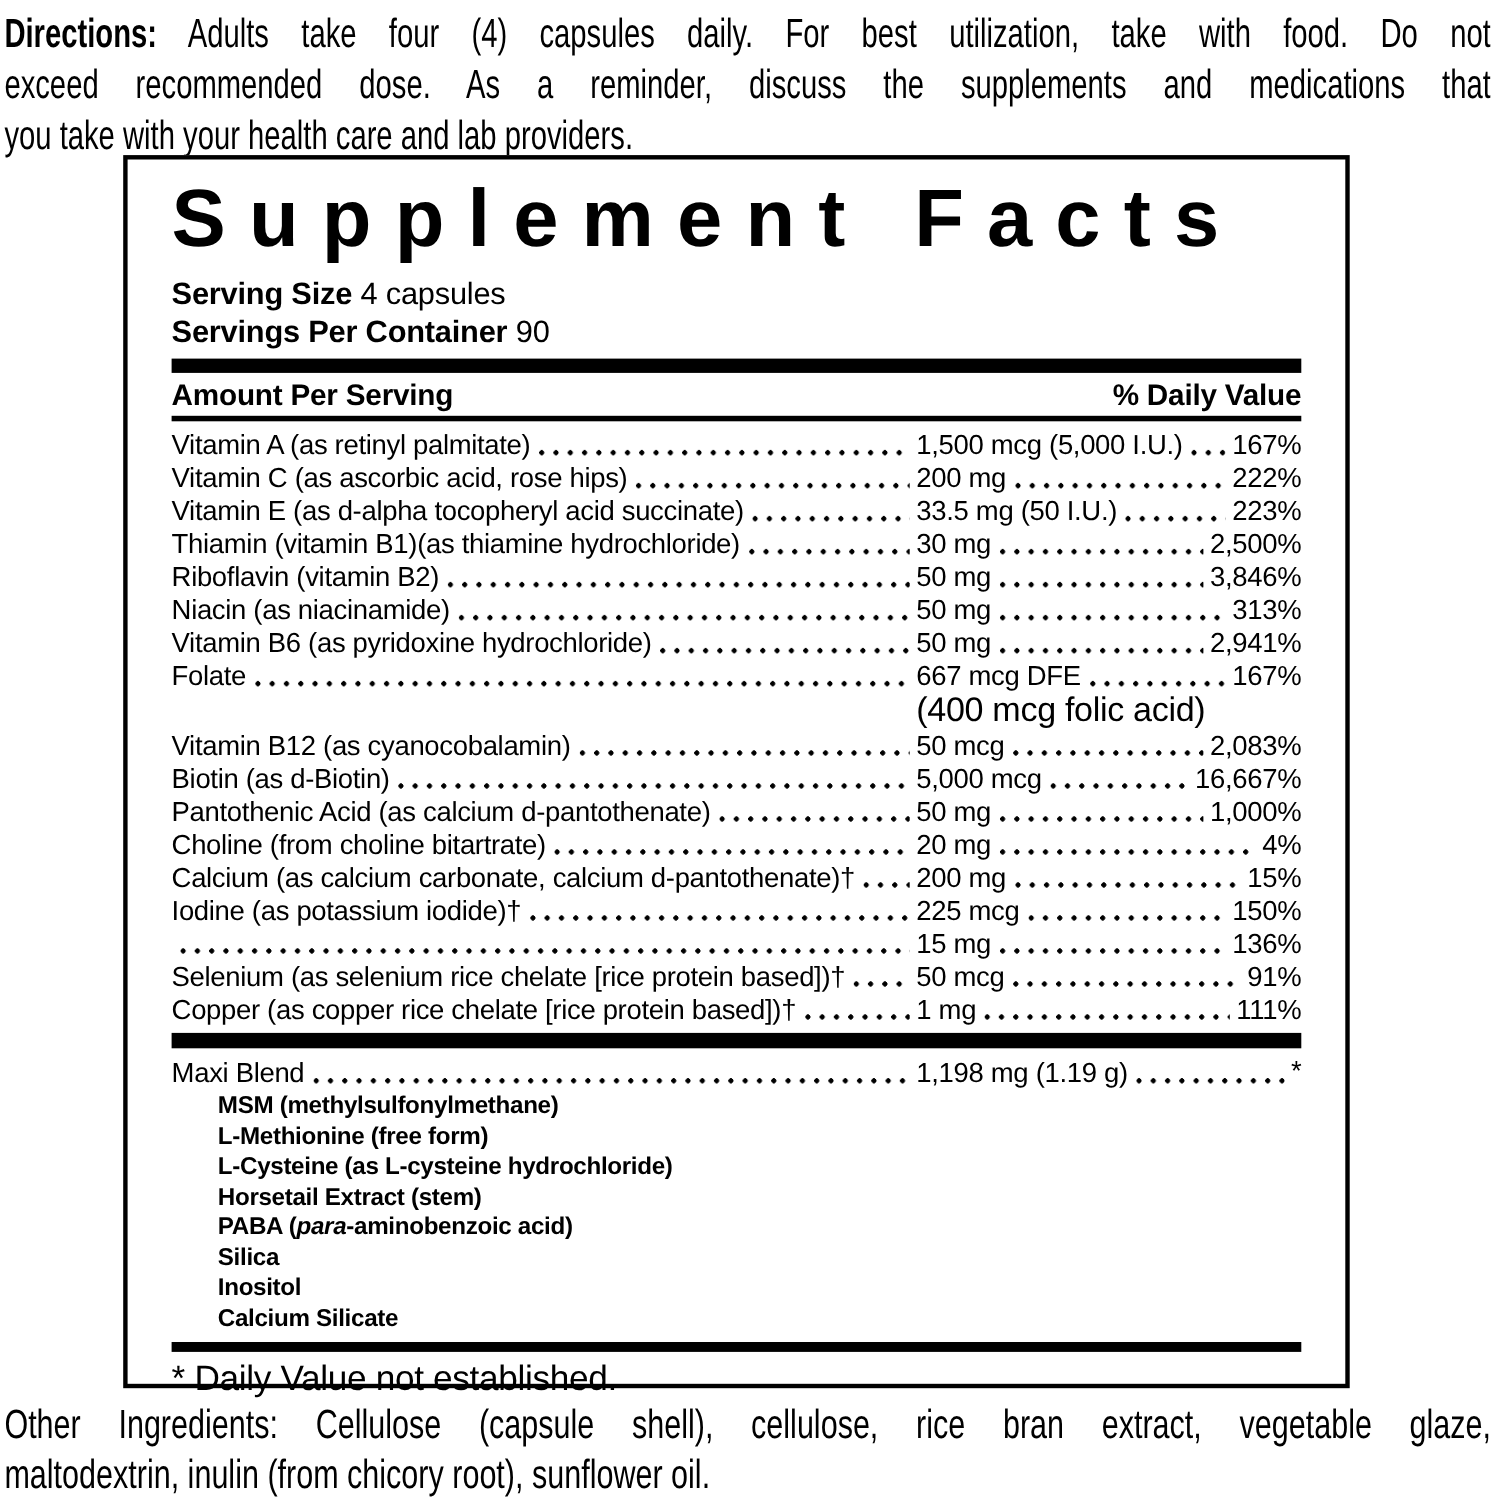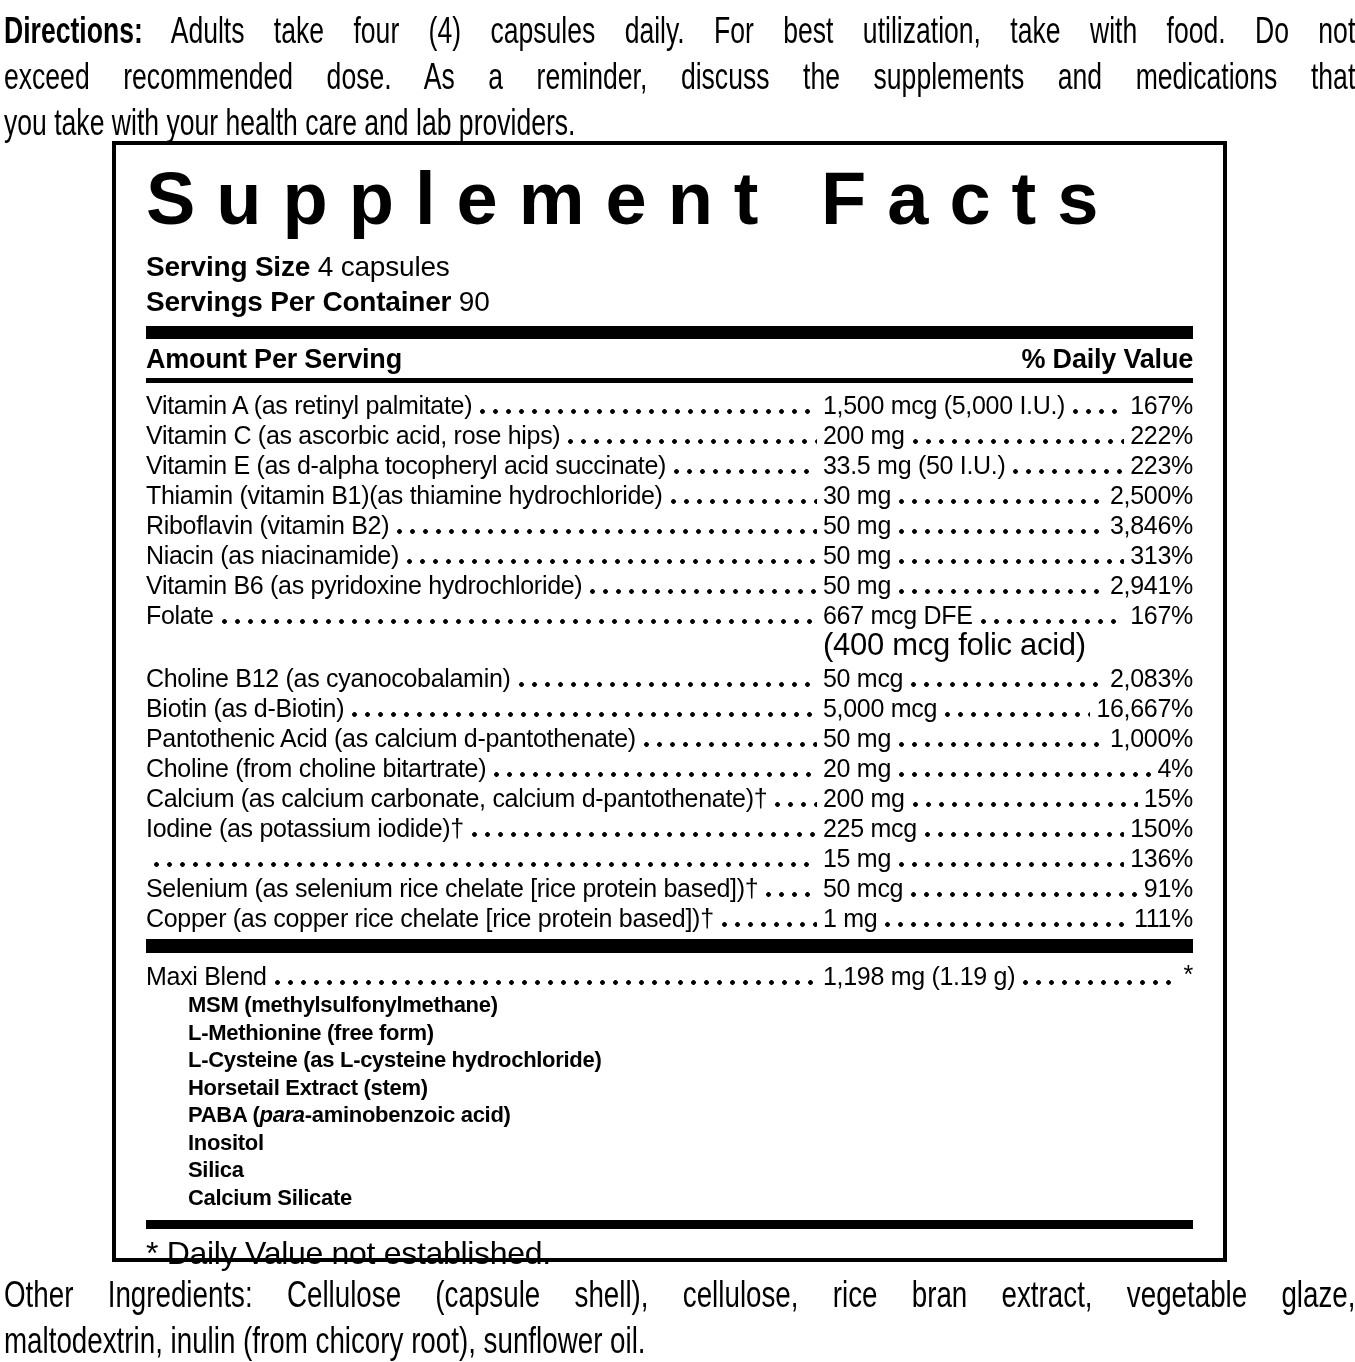--- a/index.html
+++ b/index.html
@@ -22,21 +22,21 @@
   }
   .jline { text-align:justify; text-align-last:justify; }
   .lline { text-align:left; }
   .b { font-weight:bold; }
 
   
   .panel {
     position:absolute; left:112px; top:141px;
     width:1115px; height:1121px;
     border:4px solid #000;
-    padding:0 30px;
+    padding:0 40px;
     background:#fff;
   }
   .sf-title {
     margin-top:14px;
     font-size:74px; line-height:80px;
     font-weight:bold;
     letter-spacing:21px;
     white-space:nowrap;
   }
   .serving-block { margin-top:10px; font-size:28px; line-height:35px; letter-spacing:-0.2px; }
@@ -181,21 +181,21 @@
           <span class="lead"></span>
         </span>
       <span class="amt">667 mcg DFE</span>
       <span class="lead"></span>
       <span class="dv">167%</span>
     </div>
     <div class="note-row">(400 mcg folic acid)</div>
 
     <div class="row">
       <span class="left">
-          <span class="name">Choline B12 (as cyanocobalamin)</span>
+          <span class="name">Vitamin B12 (as cyanocobalamin)</span>
           <span class="lead"></span>
         </span>
       <span class="amt">50 mcg</span>
       <span class="lead"></span>
       <span class="dv">2,083%</span>
     </div>
 
     <div class="row">
       <span class="left">
           <span class="name">Biotin (as d-Biotin)</span>
@@ -287,22 +287,22 @@
         </span>
       <span class="amt">1,198 mg (1.19 g)</span>
       <span class="lead"></span>
       <span class="dv star">*</span>
     </div>
     <div class="sub-item">MSM (methylsulfonylmethane)</div>
     <div class="sub-item">L-Methionine (free form)</div>
     <div class="sub-item">L-Cysteine (as L-cysteine hydrochloride)</div>
     <div class="sub-item">Horsetail Extract (stem)</div>
     <div class="sub-item"><span>PABA (</span><i>para</i><span>-aminobenzoic acid)</span></div>
+    <div class="sub-item">Silica</div>
     <div class="sub-item">Inositol</div>
-    <div class="sub-item">Silica</div>
     <div class="sub-item">Calcium Silicate</div>
   </div>
 
   <div class="bar3"></div>
 
   <div class="footnote">* Daily Value not established.</div>
 
 </div>
 
 <div class="other">

